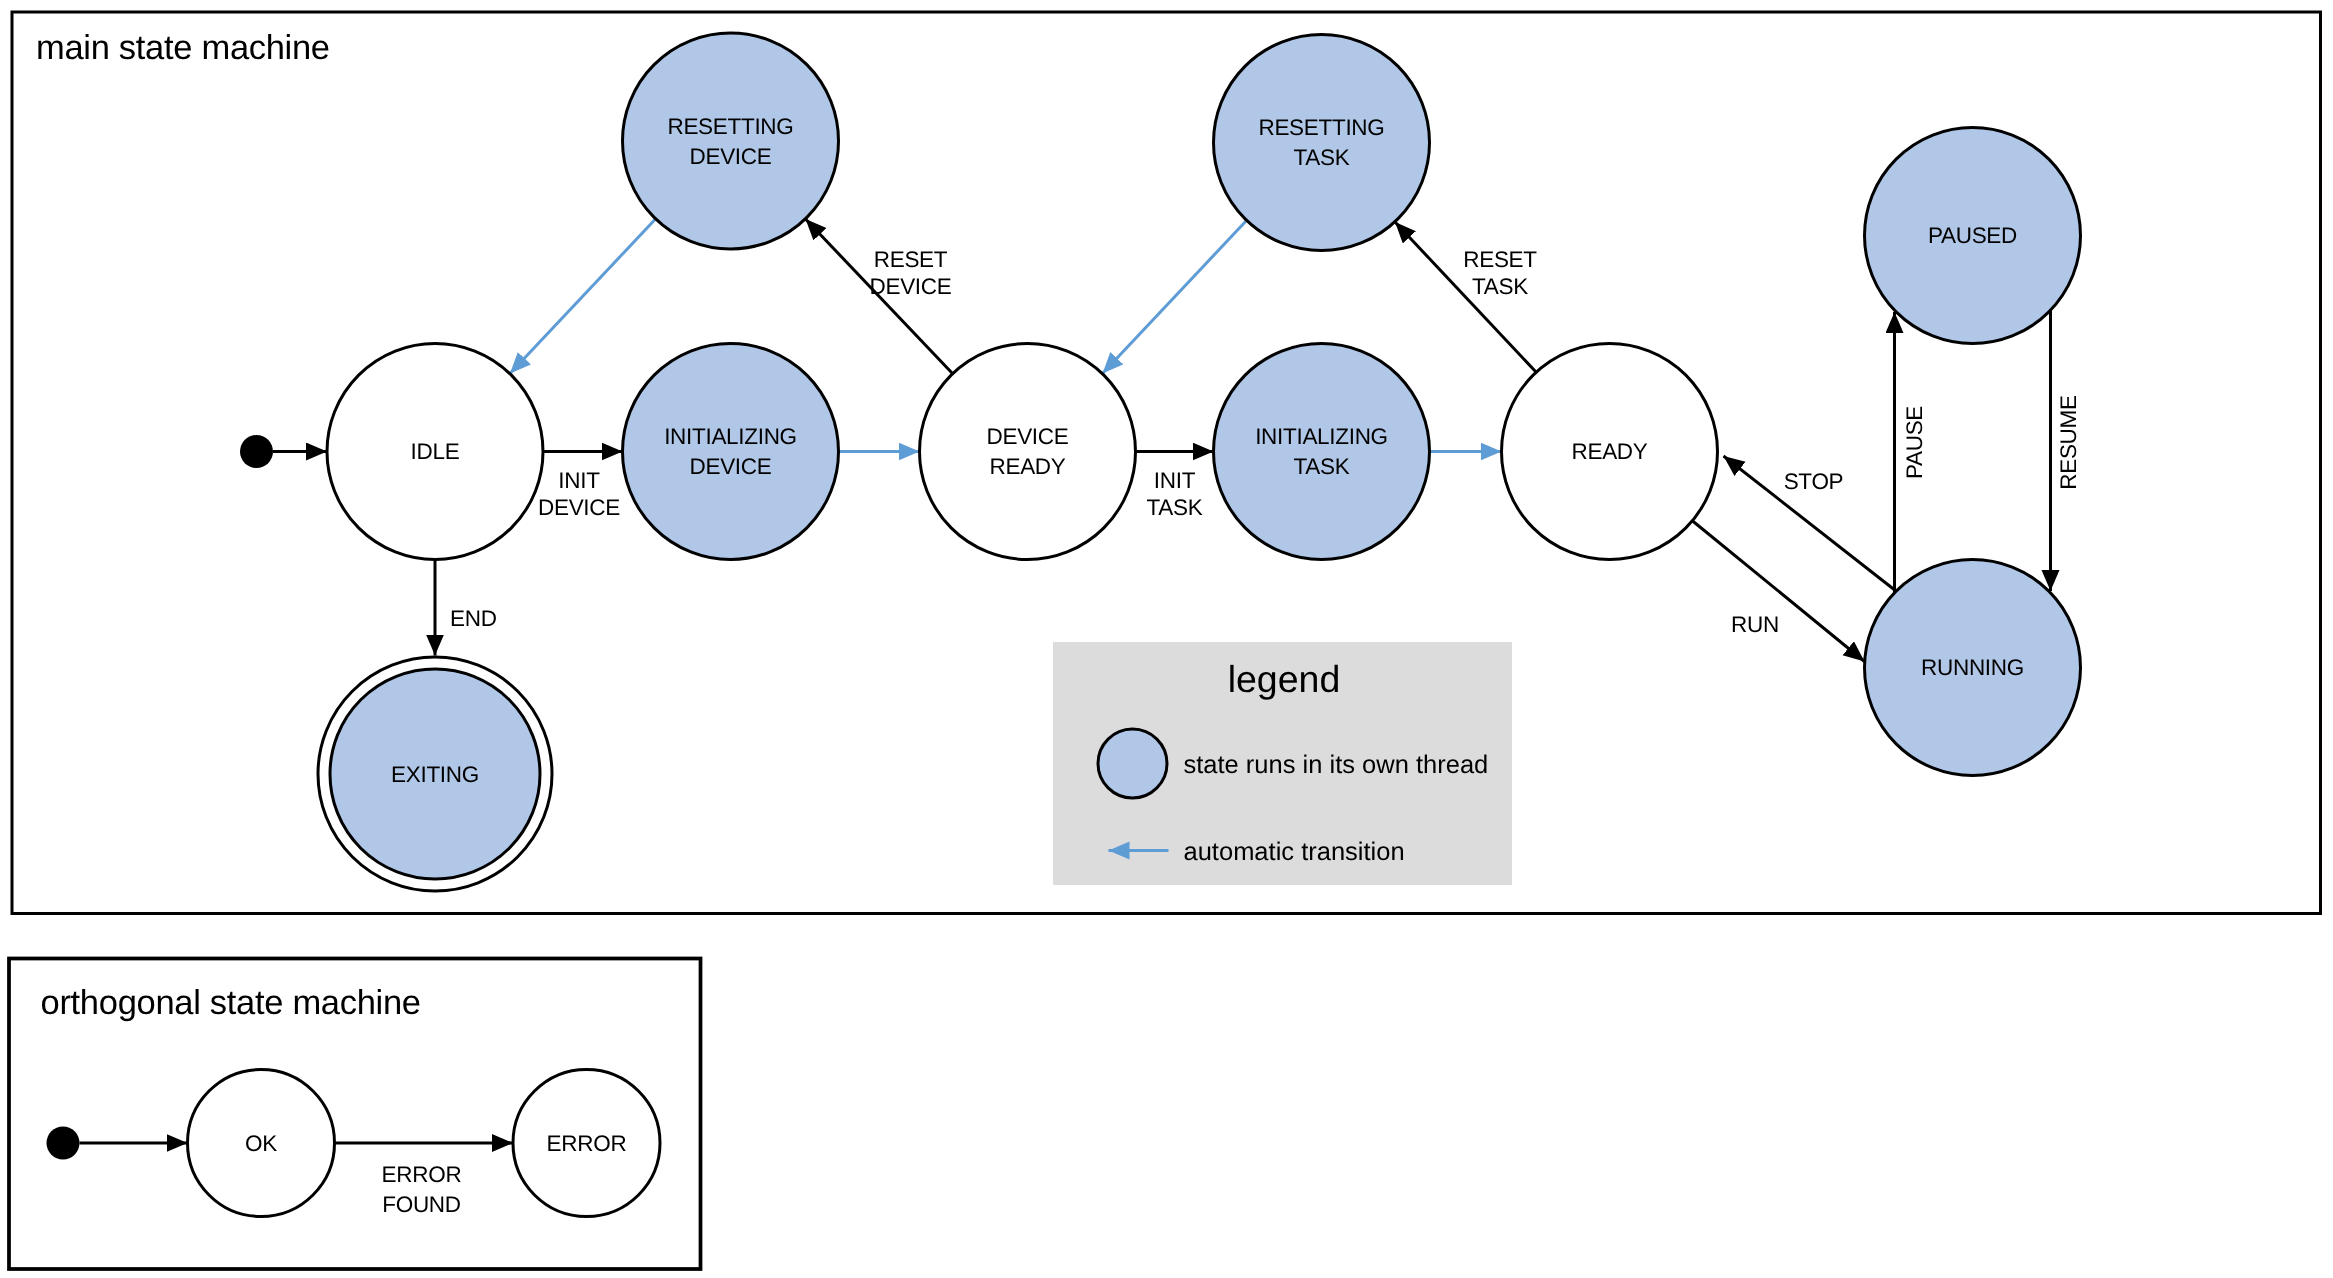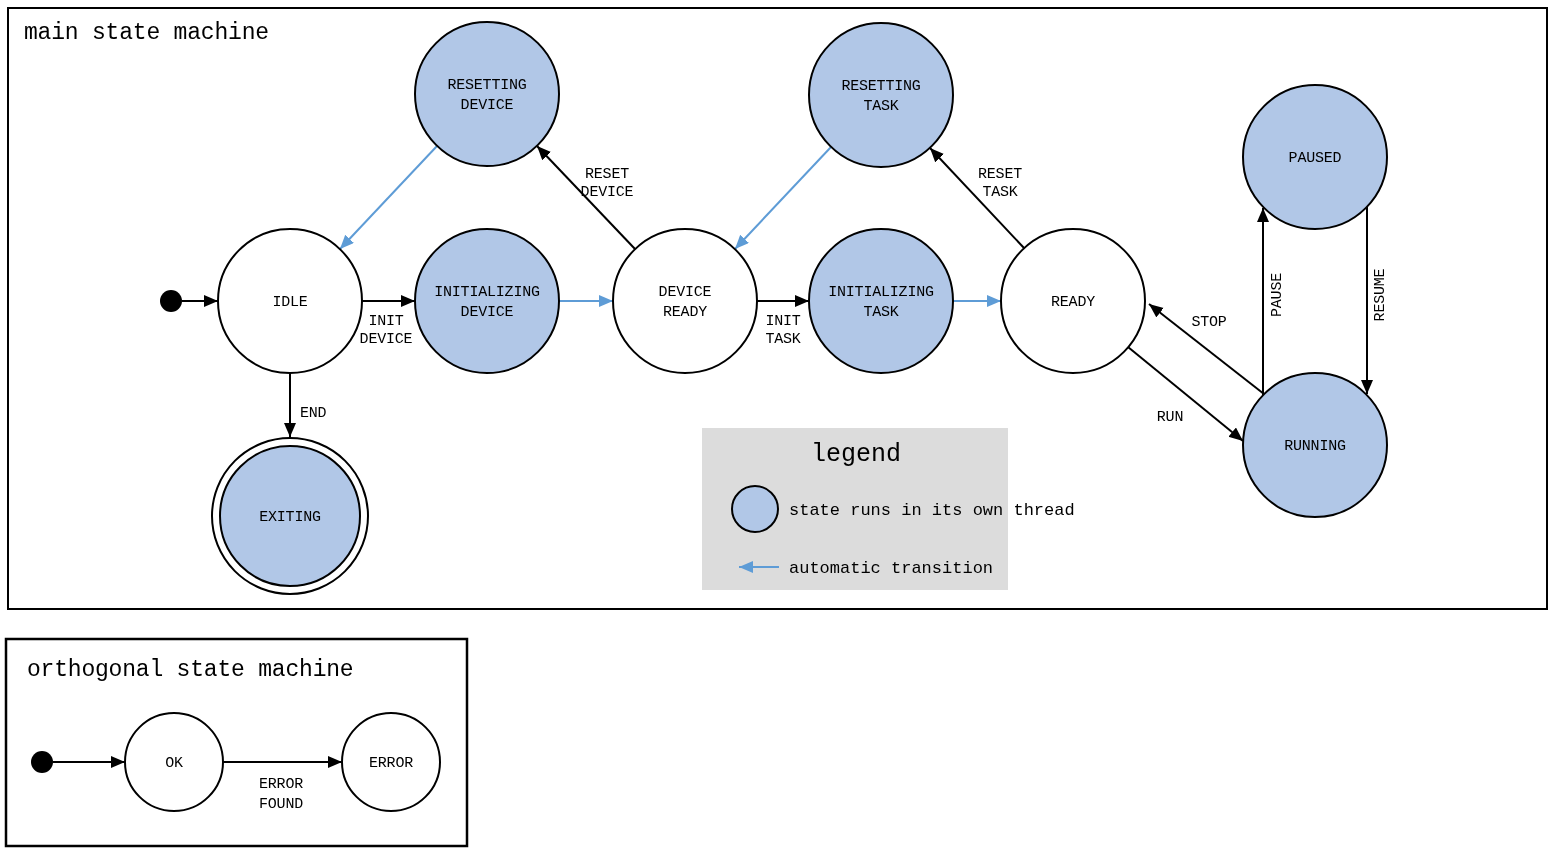--- a/index.html
+++ b/index.html
@@ -1,17 +1,17 @@
 <!DOCTYPE html>
 <html><head>
 <meta charset="utf-8">
 <style>
   html,body{margin:0;padding:0;background:#fff;}
   .canvas{position:relative;width:1555px;height:852px;background:#fff;
-          font-family:Liberation Mono, monospace;}
+          font-family:Liberation Sans, sans-serif;}
   svg{display:block;}
   .box{fill:none;stroke:#000;stroke-width:2px;}
   .box-thick{fill:none;stroke:#000;stroke-width:2.5px;}
   .state-stroke{stroke:#000;stroke-width:2px;}
   .fill-thread{fill:#b1c7e7;}
   .fill-plain{fill:#ffffff;}
   .edge{stroke:#000;stroke-width:2px;fill:none;}
   .edge-auto{stroke:#5e9cd6;stroke-width:2px;fill:none;}
   .dot{fill:#000;}
   text{fill:#000;}

